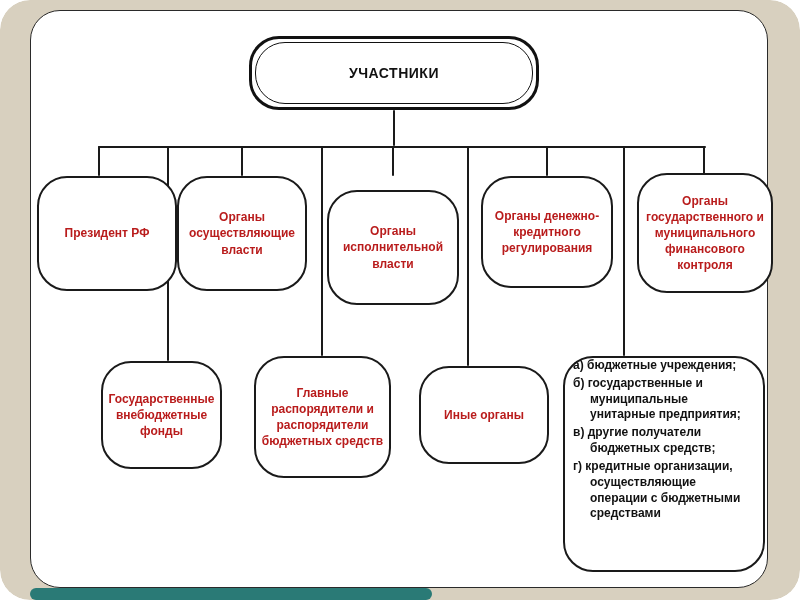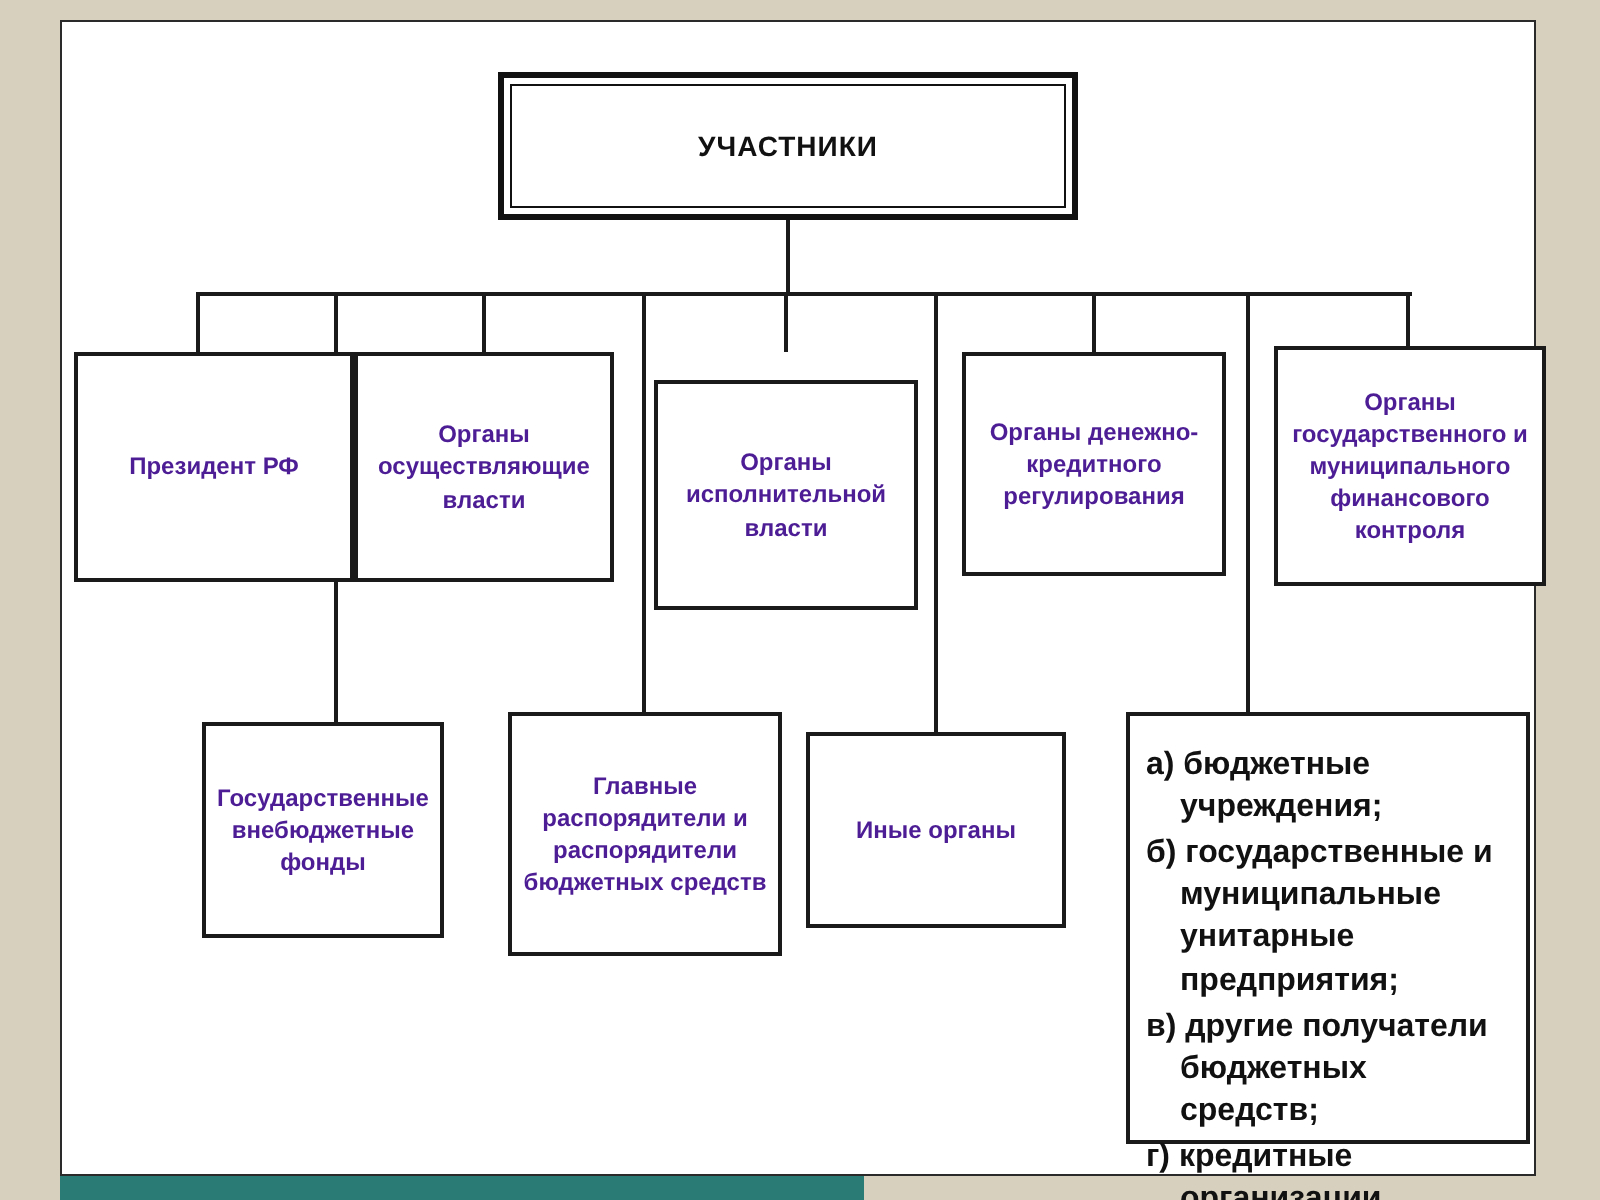--- a/index.html
+++ b/index.html
@@ -1,15 +1,15 @@
 <!DOCTYPE html>
 <html><head>
 <meta charset="utf-8">
 <style>
-  * { box-sizing: border-box; }
+  * { box-sizing: border-box; border-radius: 30px; }
   html, body { margin: 0; padding: 0; }
   body { font-family: "Liberation Sans", sans-serif; }
 
   .slide {
     position: relative;
     width: 800px;
     height: 600px;
     background: #d8d0bf;
     overflow: hidden;
   }
@@ -29,21 +29,21 @@
     border: 2px solid #1a1a1a;
     background: #ffffff;
     display: flex;
     align-items: center;
     justify-content: center;
     text-align: center;
     font-weight: bold;
     font-size: 12px;
     line-height: 1.35;
     padding: 4px;
-    color: #4c1d95;
+    color: #b91c1c;
   }
 
   .title-box {
     position: absolute;
     left: 218px; top: 25px;
     width: 290px; height: 74px;
     border: 3px solid #111111;
     background: #ffffff;
     padding: 3px;
   }
@@ -62,23 +62,23 @@
     color: #111111;
   }
 
   .list-box {
     position: absolute;
     left: 532px; top: 345px;
     width: 202px; height: 216px;
     border: 2px solid #1a1a1a;
     background: #ffffff;
     font-weight: bold;
-    font-size: 16px;
+    font-size: 12px;
     line-height: 1.32;
-    padding: 14px 8px 6px 8px;
+    padding: 0 8px 6px 8px;
     color: #111111;
   }
   .list-box .item {
     padding-left: 17px;
     text-indent: -17px;
     margin-bottom: 2px;
   }
 
   .accent-bar {
     position: absolute;
@@ -129,21 +129,21 @@
     <div class="box" style="left:606px;top:162px;width:136px;height:120px">
       <span>Органы государственного и муниципального финансового контроля</span>
     </div>
 
     <div class="box" style="left:70px;top:350px;width:121px;height:108px">
       <span>Государственные внебюджетные фонды</span>
     </div>
     <div class="box" style="left:223px;top:345px;width:137px;height:122px">
       <span>Главные распорядители и распорядители бюджетных средств</span>
     </div>
-    <div class="box" style="left:372px;top:355px;width:130px;height:98px">
+    <div class="box" style="left:388px;top:355px;width:130px;height:98px">
       <span>Иные органы</span>
     </div>
 
     <div class="list-box">
       <div class="item">а) бюджетные учреждения;</div>
       <div class="item">б) государственные и муниципальные унитарные предприятия;</div>
       <div class="item">в) другие получатели бюджетных средств;</div>
       <div class="item">г) кредитные организации, осуществляющие операции с бюджетными средствами</div>
     </div>
 

